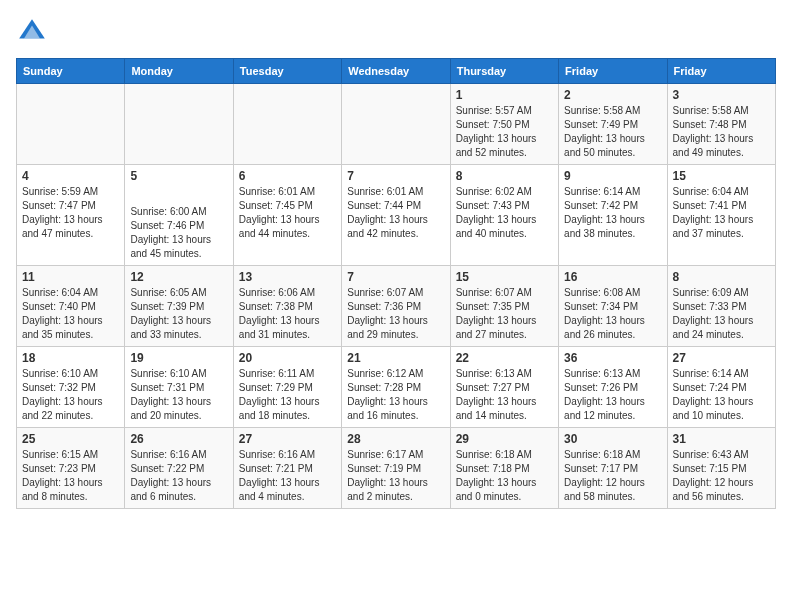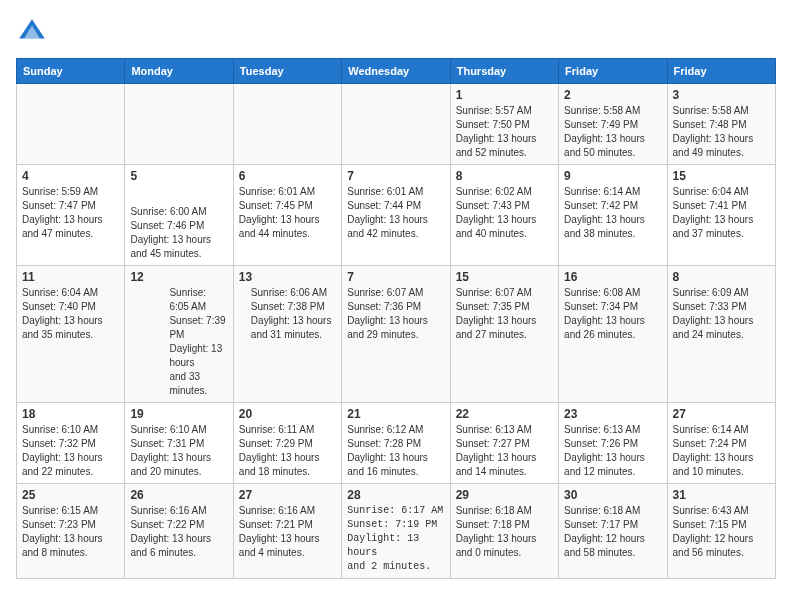--- a/index.html
+++ b/index.html
@@ -204,28 +204,28 @@
       <tr>
         <td>
           <span class="day-num">11</span>
           <div class="day-info" style="white-space: pre-line;">Sunrise: 6:04 AM
 Sunset: 7:40 PM
 Daylight: 13 hours
 and 35 minutes.</div>
         </td>
         <td>
           <span class="day-num">12</span>
-          <div class="day-info" style="white-space: pre-line; margin-left: 39px;">Sunrise: 6:05 AM
+          <div class="day-info" style="white-space: pre-line;">Sunrise: 6:05 AM
 Sunset: 7:39 PM
 Daylight: 13 hours
 and 33 minutes.</div>
         </td>
         <td>
           <span class="day-num">13</span>
-          <div class="day-info" style="white-space: pre-line; margin-left: 12px;">Sunrise: 6:06 AM
+          <div class="day-info" style="white-space: pre-line;">Sunrise: 6:06 AM
 Sunset: 7:38 PM
 Daylight: 13 hours
 and 31 minutes.</div>
         </td>
         <td>
           <span class="day-num">7</span>
           <div class="day-info" style="white-space: pre-line;">Sunrise: 6:07 AM
 Sunset: 7:36 PM
 Daylight: 13 hours
 and 29 minutes.</div>
@@ -282,21 +282,21 @@
 and 16 minutes.</div>
         </td>
         <td>
           <span class="day-num">22</span>
           <div class="day-info" style="white-space: pre-line;">Sunrise: 6:13 AM
 Sunset: 7:27 PM
 Daylight: 13 hours
 and 14 minutes.</div>
         </td>
         <td>
-          <span class="day-num">23</span>
+          <span class="day-num">36</span>
           <div class="day-info" style="white-space: pre-line;">Sunrise: 6:13 AM
 Sunset: 7:26 PM
 Daylight: 13 hours
 and 12 minutes.</div>
         </td>
         <td>
           <span class="day-num">27</span>
           <div class="day-info" style="white-space: pre-line;">Sunrise: 6:14 AM
 Sunset: 7:24 PM
 Daylight: 13 hours
@@ -320,21 +320,21 @@
         </td>
         <td>
           <span class="day-num">27</span>
           <div class="day-info" style="white-space: pre-line;">Sunrise: 6:16 AM
 Sunset: 7:21 PM
 Daylight: 13 hours
 and 4 minutes.</div>
         </td>
         <td>
           <span class="day-num">28</span>
-          <div class="day-info" style="white-space: pre-line; font-family: Liberation Mono, monospace;">Sunrise: 6:17 AM
+          <div class="day-info" style="white-space: pre-line;">Sunrise: 6:17 AM
 Sunset: 7:19 PM
 Daylight: 13 hours
 and 2 minutes.</div>
         </td>
         <td>
           <span class="day-num">29</span>
           <div class="day-info" style="white-space: pre-line;">Sunrise: 6:18 AM
 Sunset: 7:18 PM
 Daylight: 13 hours
 and 0 minutes.</div>

